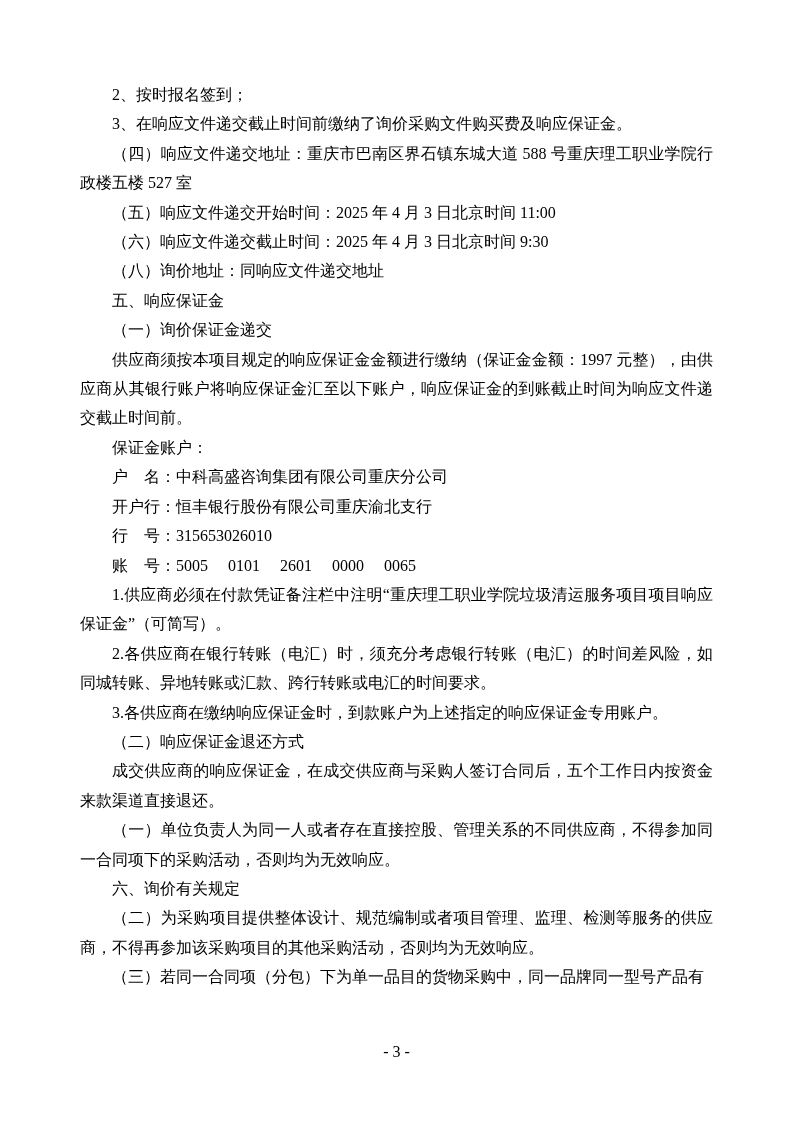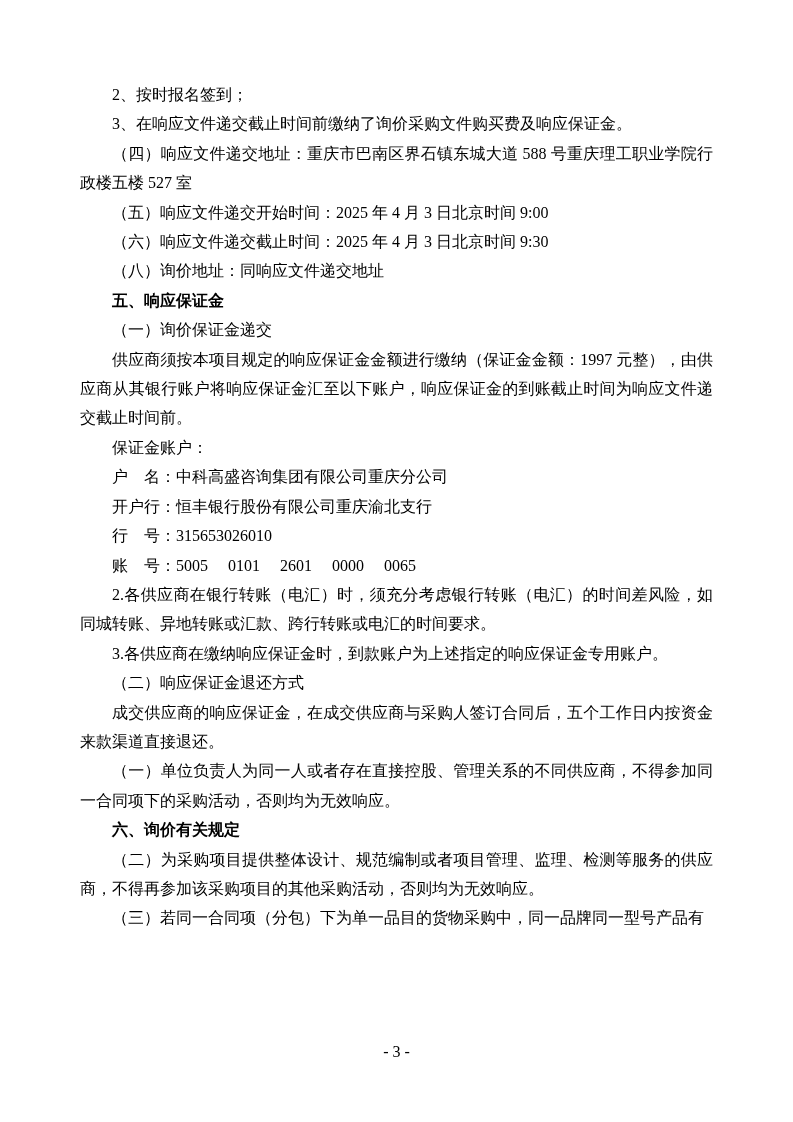--- a/index.html
+++ b/index.html
@@ -26,51 +26,52 @@
     text-align: justify;
   }
   .para {
     margin: 0;
     padding: 0;
     text-indent: 2em;
     word-break: normal;
   }
   .heading {
     font-family: "Liberation Sans", "DejaVu Sans", sans-serif;
-    font-weight: bold;
+    font-weight: normal;
   }
   .footer {
     position: absolute;
     top: 1042px;
     left: 0;
     width: 100%;
     text-align: center;
     font-size: 16px;
     line-height: 20px;
   }
 </style>
 </head>
 <body>
 
 <div class="page">
   <div class="content">
     <p class="para">2、按时报名签到；</p>
     <p class="para">3、在响应文件递交截止时间前缴纳了询价采购文件购买费及响应保证金。</p>
     <p class="para">（四）响应文件递交地址：重庆市巴南区界石镇东城大道 588 号重庆理工职业学院行政楼五楼 527 室</p>
-    <p class="para">（五）响应文件递交开始时间：2025 年 4 月 3 日北京时间 9:00</p>
+    <p class="para">（五）响应文件递交开始时间：2025 年 4 月 3 日北京时间 11:00</p>
     <p class="para">（六）响应文件递交截止时间：2025 年 4 月 3 日北京时间 9:30</p>
     <p class="para">（八）询价地址：同响应文件递交地址</p>
     <p class="para heading">五、响应保证金</p>
     <p class="para">（一）询价保证金递交</p>
     <p class="para">供应商须按本项目规定的响应保证金金额进行缴纳（保证金金额：1997 元整），由供应商从其银行账户将响应保证金汇至以下账户，响应保证金的到账截止时间为响应文件递交截止时间前。</p>
     <p class="para">保证金账户：</p>
     <p class="para">户　名：中科高盛咨询集团有限公司重庆分公司</p>
     <p class="para">开户行：恒丰银行股份有限公司重庆渝北支行</p>
     <p class="para">行　号：315653026010</p>
     <p class="para">账　号：5005　 0101　 2601　 0000　 0065</p>
+    <p class="para">1.供应商必须在付款凭证备注栏中注明“重庆理工职业学院垃圾清运服务项目项目响应保证金”（可简写）。</p>
     <p class="para">2.各供应商在银行转账（电汇）时，须充分考虑银行转账（电汇）的时间差风险，如同城转账、异地转账或汇款、跨行转账或电汇的时间要求。</p>
     <p class="para">3.各供应商在缴纳响应保证金时，到款账户为上述指定的响应保证金专用账户。</p>
     <p class="para">（二）响应保证金退还方式</p>
     <p class="para">成交供应商的响应保证金，在成交供应商与采购人签订合同后，五个工作日内按资金来款渠道直接退还。</p>
     <p class="para">（一）单位负责人为同一人或者存在直接控股、管理关系的不同供应商，不得参加同一合同项下的采购活动，否则均为无效响应。</p>
     <p class="para heading">六、询价有关规定</p>
     <p class="para">（二）为采购项目提供整体设计、规范编制或者项目管理、监理、检测等服务的供应商，不得再参加该采购项目的其他采购活动，否则均为无效响应。</p>
     <p class="para">（三）若同一合同项（分包）下为单一品目的货物采购中，同一品牌同一型号产品有</p>
   </div>
   <div class="footer">- 3 -</div>

